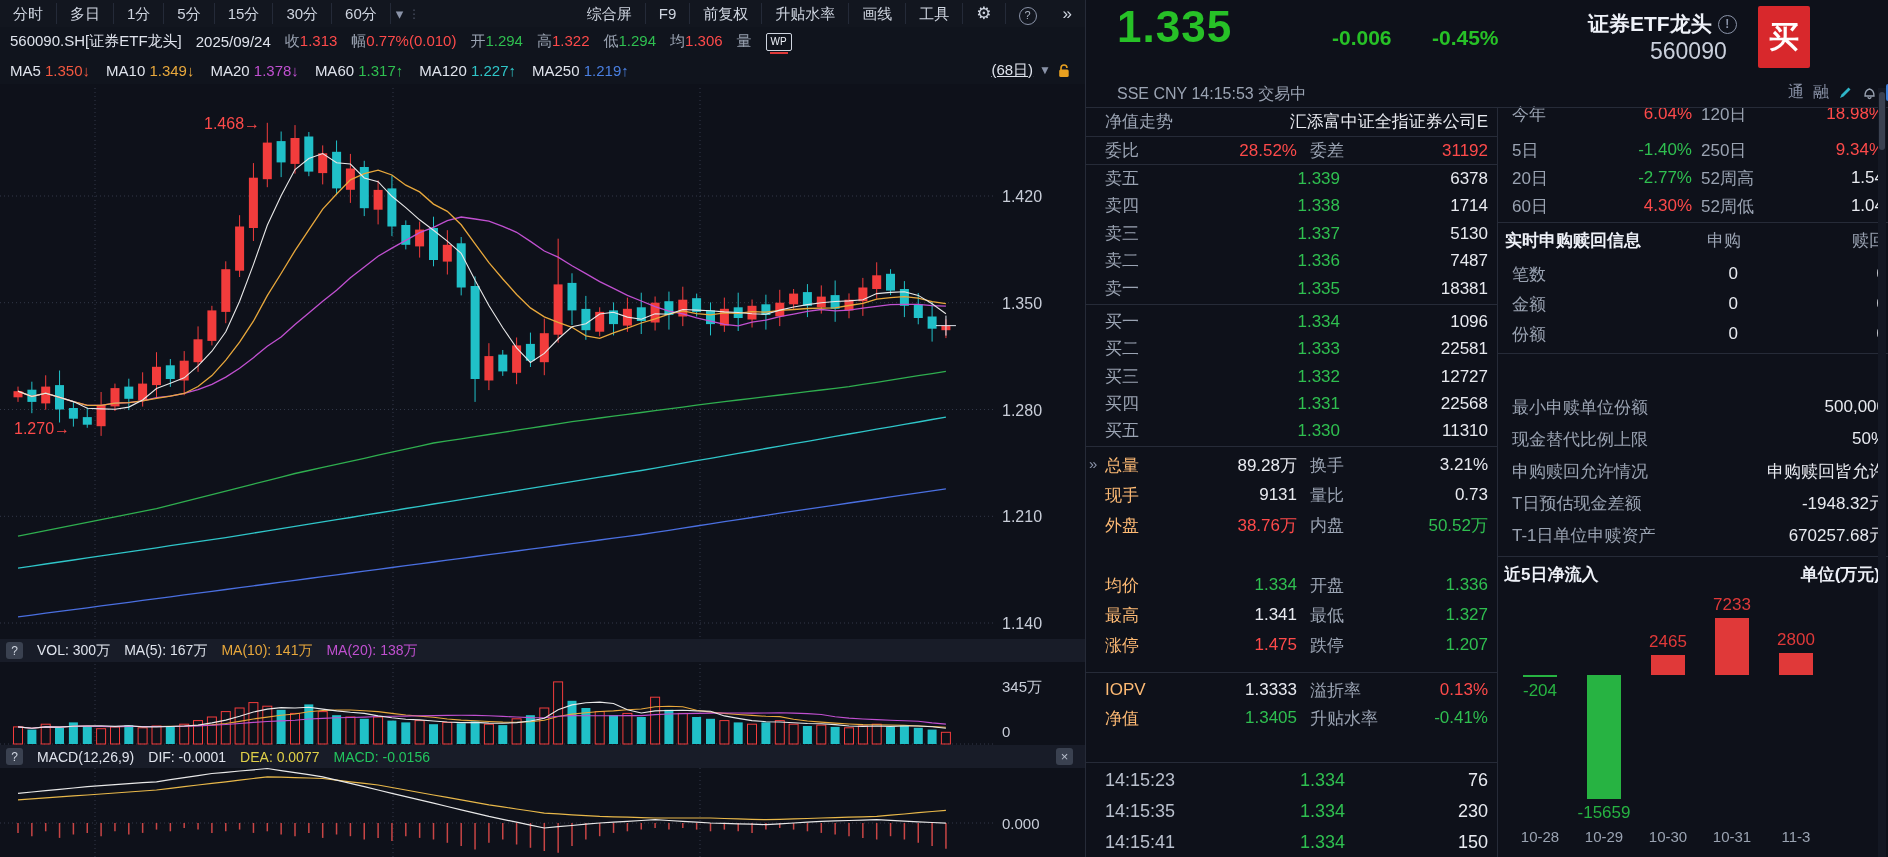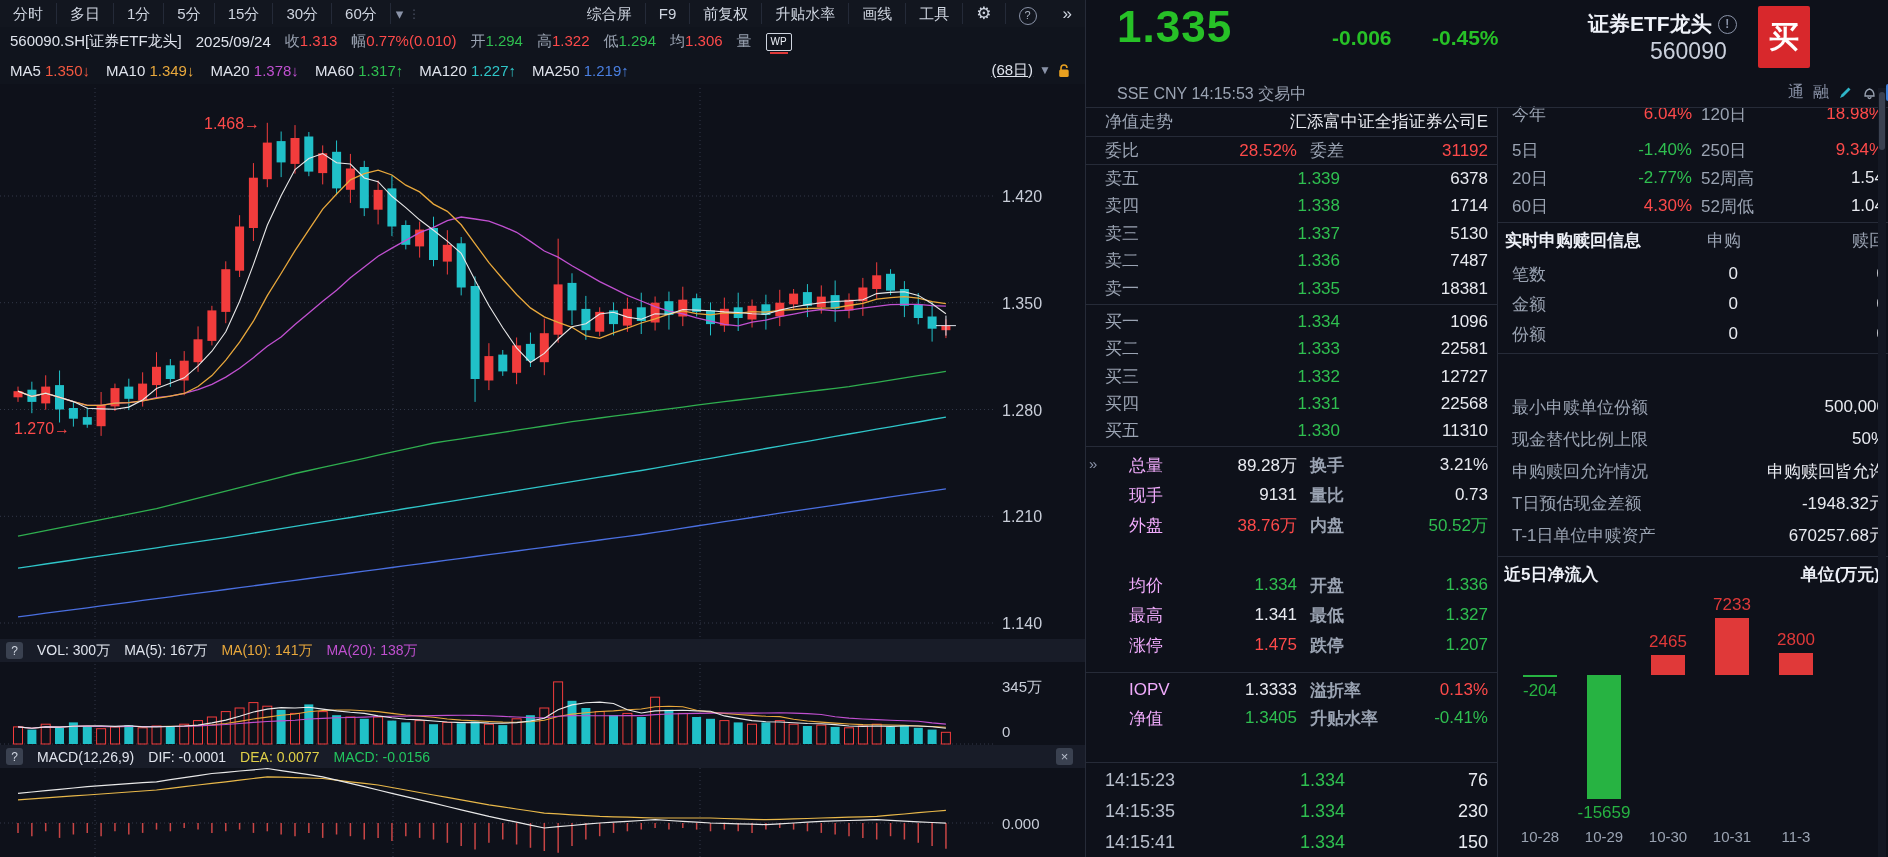--- a/index.html
+++ b/index.html
@@ -28,23 +28,23 @@
   .ssename{position:absolute;font-weight:bold;font-size:21px;color:#eef1f8;}
   .secode{position:absolute;font-size:23px;color:#c9cfdb;}
   .buybtn{position:absolute;left:1758px;top:6px;width:52px;height:62px;background:#d8282c;color:#fff;
           font-size:30px;font-weight:bold;display:flex;align-items:center;justify-content:center;cursor:pointer;border-radius:2px;}
   .infocirc{display:inline-flex;width:17px;height:17px;border:1px solid #8a93a8;border-radius:50%;color:#8a93a8;align-items:center;justify-content:center;font-size:12px;margin-left:6px;}
   .qrow{position:absolute;left:1085px;width:412px;height:27px;display:flex;align-items:center;font-size:17px;}
   .qrow .lab{position:absolute;left:20px;color:#9aa3b2;}
   .qrow .pv{position:absolute;right:157px;}
   .qrow .vv{position:absolute;right:9px;color:#e8eaf0;}
   .srow{position:absolute;left:1085px;width:412px;display:flex;align-items:center;font-size:17px;}
-  .srow .l1{position:absolute;left:20px;color:#f0abfc;margin-left:24px;}
+  .srow .l1{position:absolute;left:20px;color:#fdba74;}
   .srow .v1{position:absolute;right:200px;}
-  .srow .l2{position:absolute;left:225px;color:#9aa3b2;font-weight:bold;}
+  .srow .l2{position:absolute;left:225px;color:#9aa3b2;}
   .srow .v2{position:absolute;right:9px;}
   .prow{position:absolute;left:1497px;width:391px;display:flex;align-items:center;font-size:17px;}
   .prow .l1{position:absolute;left:15px;color:#9aa3b2;}
   .prow .v1{position:absolute;right:196px;}
   .prow .l2{position:absolute;left:204px;color:#9aa3b2;}
   .prow .v2{position:absolute;right:4px;}
   .hdrow{position:absolute;left:1497px;width:391px;display:flex;align-items:center;font-size:17px;font-weight:bold;color:#eef1f8;}
   .wpicon{display:inline-block;position:relative;width:24px;height:16px;border:1px solid #cfd5e0;border-radius:2px;
           font-size:10px;color:#eef1f8;text-align:center;line-height:15px;}
   .wpicon::after{content:"";position:absolute;left:3px;right:3px;bottom:-4px;height:2px;background:#e03939;}

